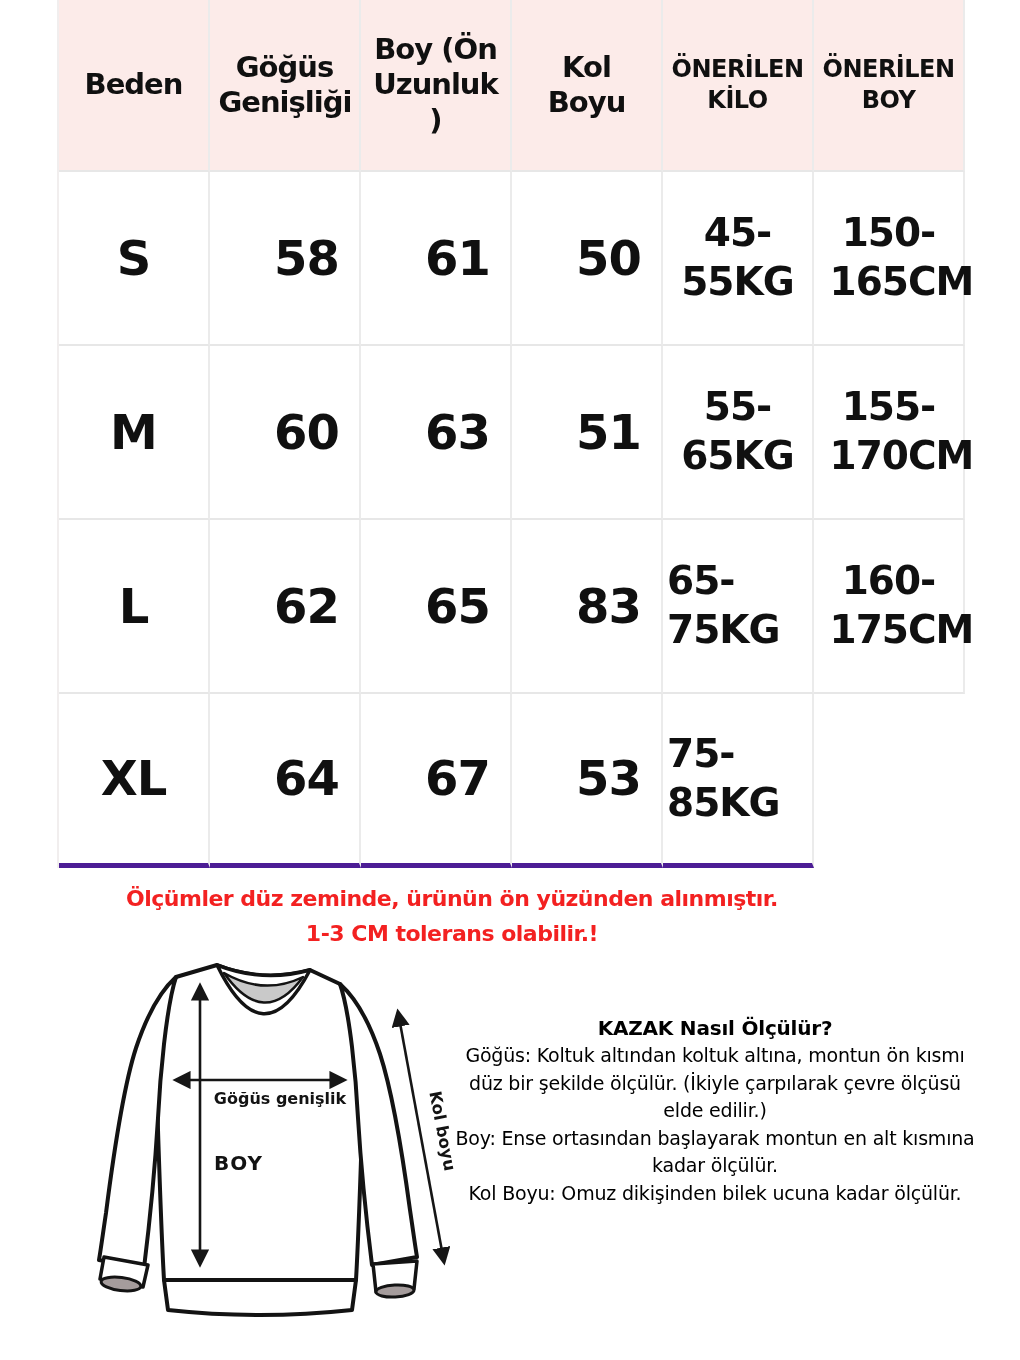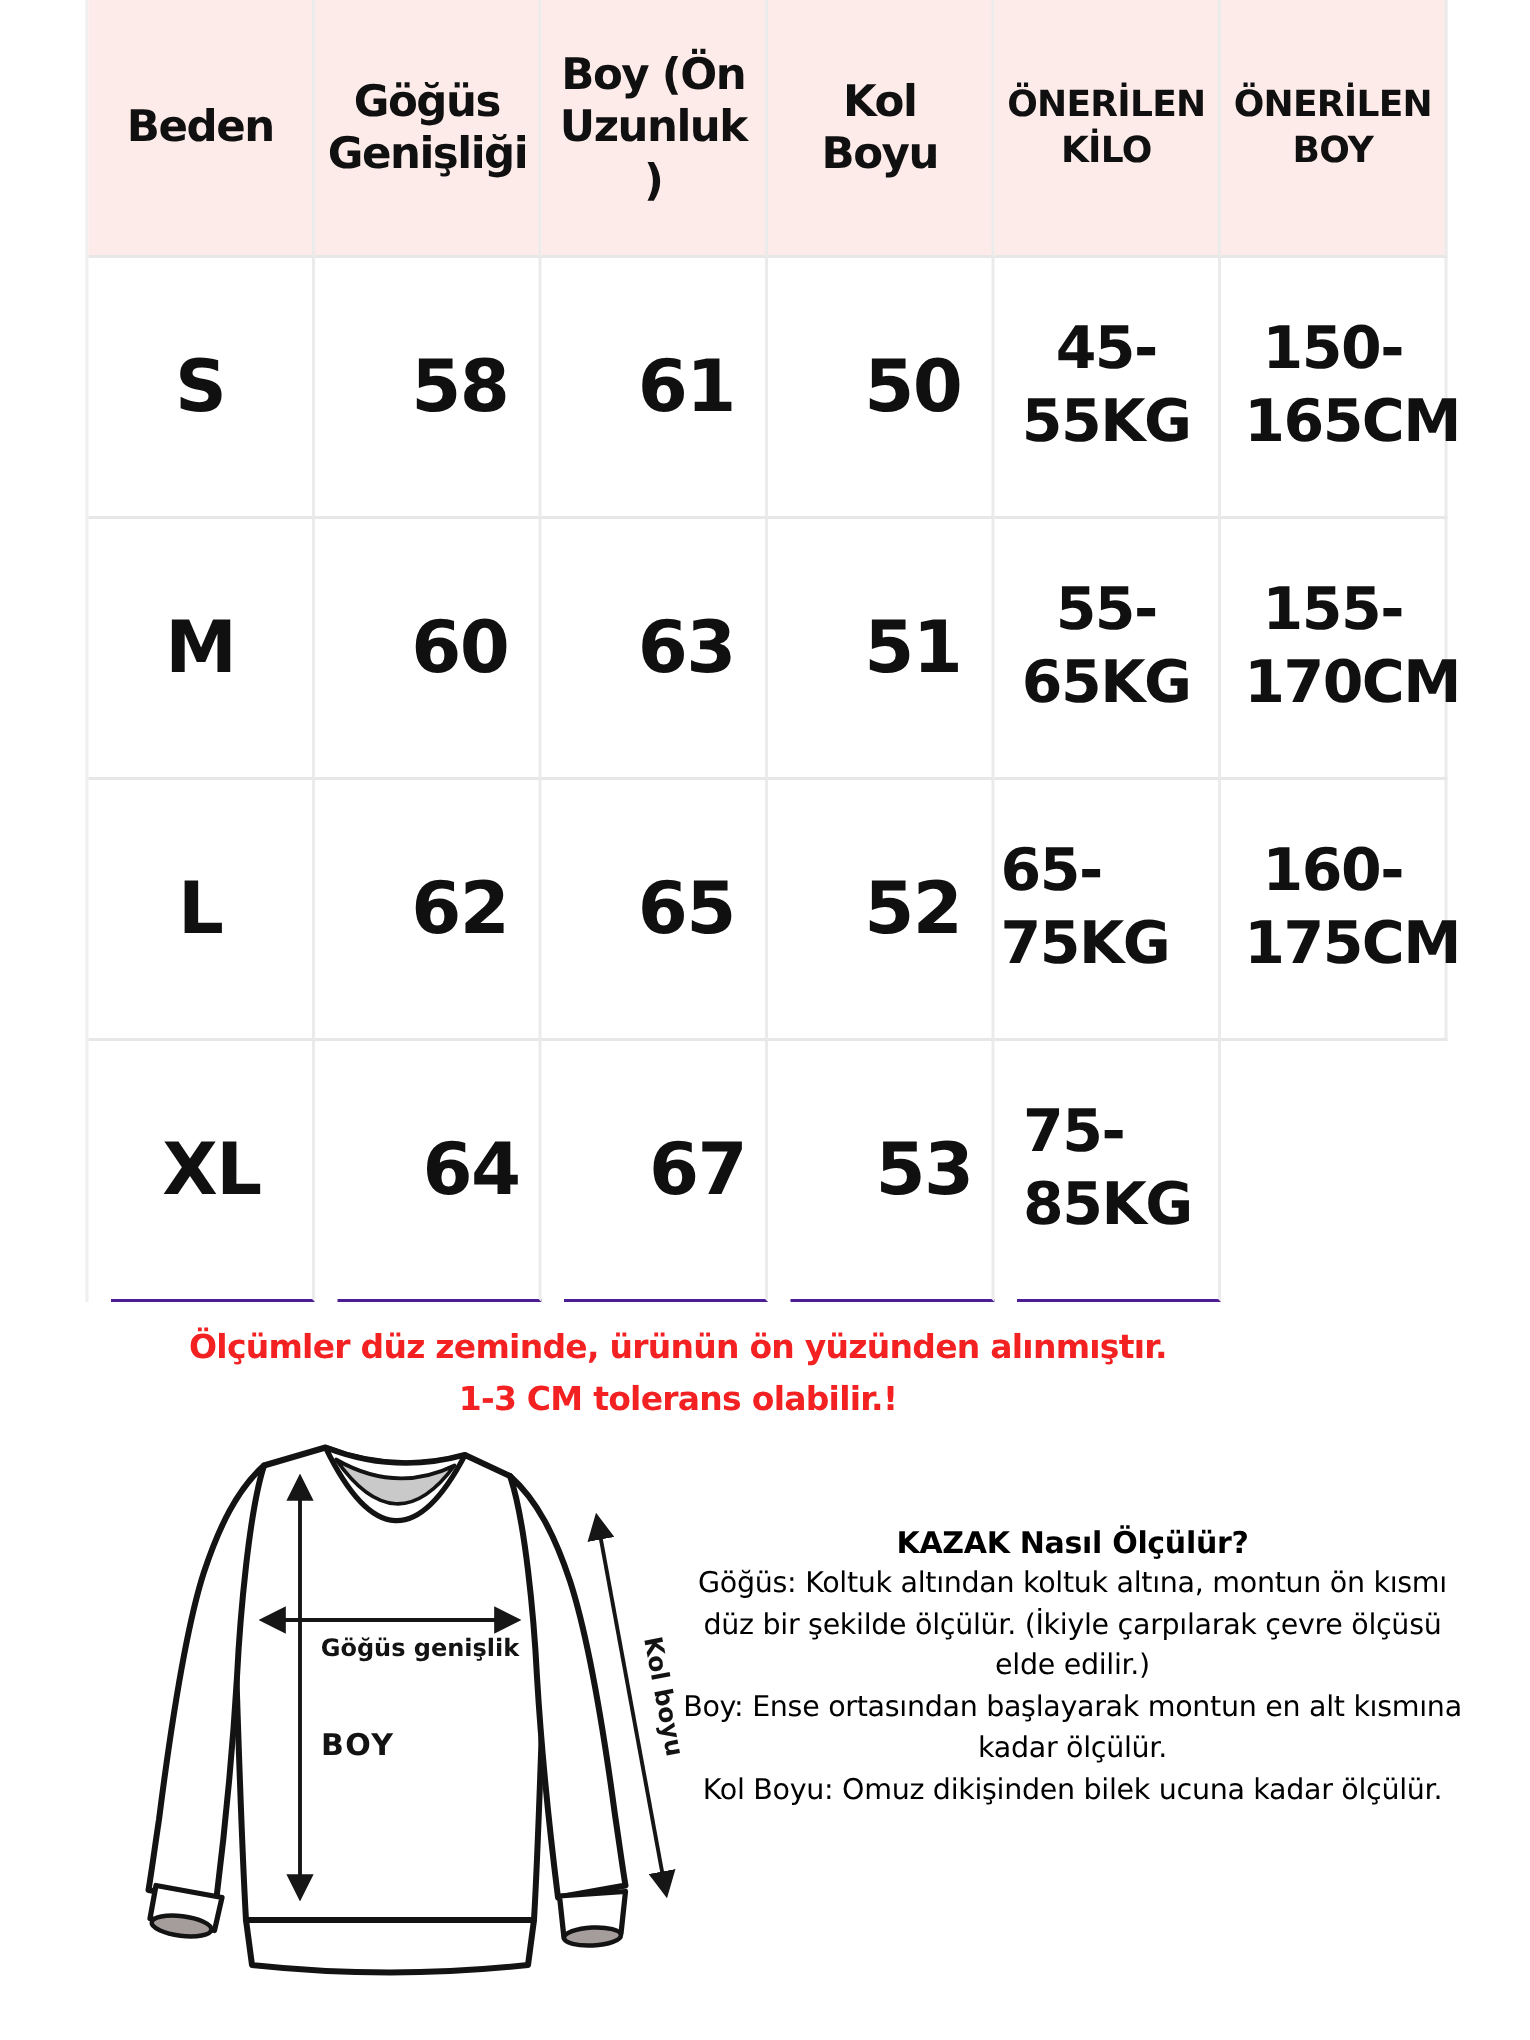--- a/index.html
+++ b/index.html
@@ -14,21 +14,21 @@
     grid-template-rows:172px 174px 174px 174px 174px;
     border-left:2px solid #f1eeee;
   }
   .cell{
     display:flex;align-items:center;justify-content:center;
     border-right:2px solid #ebebeb;border-bottom:2px solid #e7e7e7;
     text-align:center;line-height:1.22;
   }
   .hcell{background:#fcebe9;font-weight:bold;font-size:29px;letter-spacing:-1px;}
   .hcell.small{font-size:24px;letter-spacing:-0.5px;line-height:1.3;}
-  .bottom-row{border-bottom:2px solid #4c1d95;margin-left:15px;}
+  .bottom-row{border-bottom:5px solid #4c1d95;}
   .inner{display:block;}
   .c1 .inner{max-width:132px;} .c2 .inner{max-width:126px;} .c3 .inner{max-width:96px;}
   .c4 .inner{max-width:132px;} .c5 .inner{max-width:132px;}
   .size-val{font-weight:bold;font-size:48px;letter-spacing:-1px;}
   .num-val{font-weight:bold;font-size:48px;letter-spacing:-1px;padding-left:44px;}
   .range-val{font-weight:bold;font-size:39px;letter-spacing:-1px;line-height:1.25;}
   .range-val .inner{max-width:118px;}
   .cell.leftal{justify-content:flex-start;text-align:left;padding-left:4px;}
   .cell.leftal .inner{max-width:118px;}
   
@@ -115,21 +115,21 @@
     <div class="cell size-val c0">
         <span class="inner">L</span>
       </div>
     <div class="cell num-val c1">
         <span class="inner">62</span>
       </div>
     <div class="cell num-val c2">
         <span class="inner">65</span>
       </div>
     <div class="cell num-val c3">
-        <span class="inner">52</span>
+        <span class="inner">83</span>
       </div>
     <div class="cell range-val leftal c4">
         <span class="inner">65-75KG</span>
       </div>
     <div class="cell range-val c5">
         <span class="inner">160-175CM</span>
       </div>
 
     <div class="cell size-val bottom-row c0">
         <span class="inner">XL</span>

